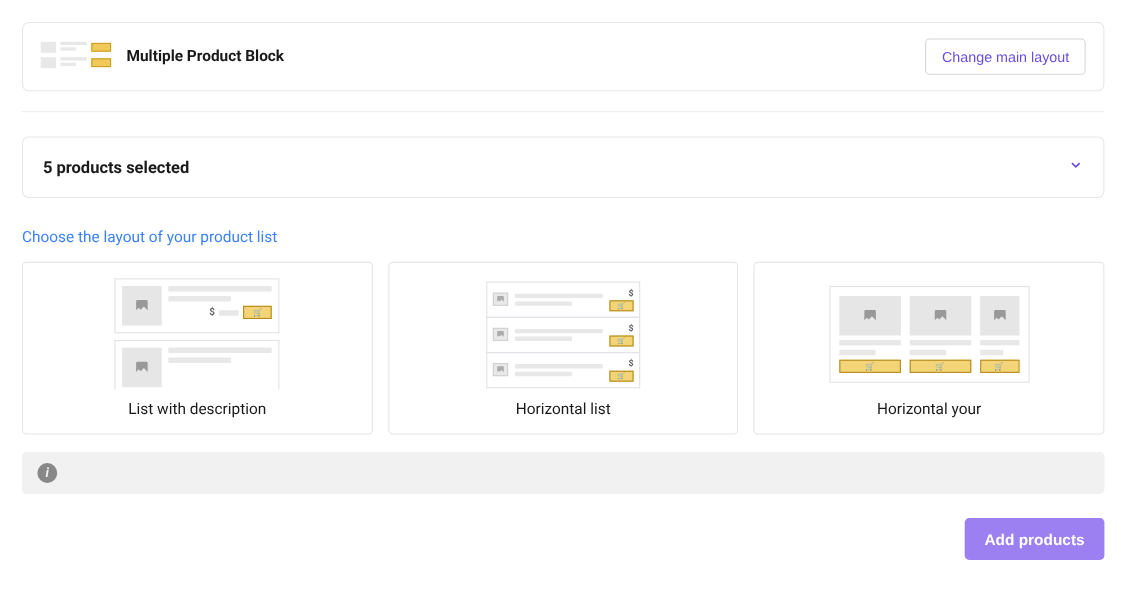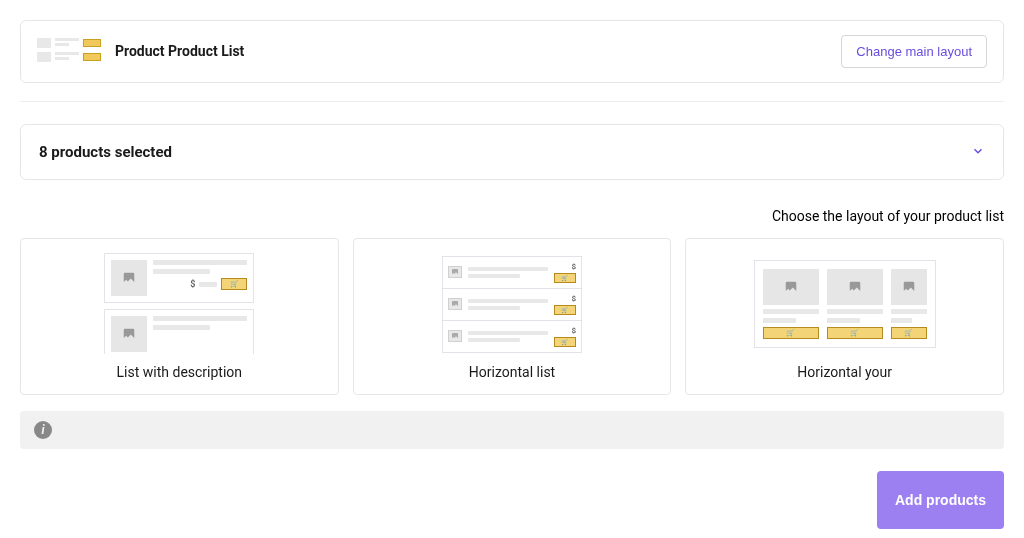--- a/index.html
+++ b/index.html
@@ -61,23 +61,22 @@
       display: flex;
       justify-content: space-between;
       align-items: center;
       margin-bottom: 28px;
       cursor: pointer;
     }
     .accordion-title { font-weight: 700; font-size: 15px; }
     .chevron { color: #6a4de0; }
     .section-label {
       font-size: 14px;
-      color: #000000;
+      color: #3b82f6;
       margin-bottom: 14px;
-      text-align: right;
     }
     .layout-options {
       display: flex;
       gap: 14px;
       margin-bottom: 16px;
     }
     .layout-card {
       flex: 1;
       border: 1px solid #e6e6e6;
       border-radius: 4px;
@@ -195,21 +194,21 @@
       flex-shrink: 0;
     }
     .footer {
       display: flex;
       justify-content: flex-end;
     }
     .add-products-btn {
       background: #9c7ff0;
       color: #fff;
       border: none;
-      padding: 21px 18px;
+      padding: 11px 18px;
       border-radius: 4px;
       font-weight: 600;
       font-size: 14px;
       cursor: pointer;
     }
   </style>
 </head>
 <body>
 
 <div class="header-card">
@@ -225,29 +224,29 @@
     <div class="thumb-row">
       <div class="thumb-img"></div>
       <div class="thumb-lines">
           <div class="thumb-line"></div>
           <div class="thumb-line" style="width:60%"></div>
         </div>
       <div class="thumb-btn"></div>
     </div>
   </div>
   <div class="header-text">
-    <div class="header-title">Product Product List</div>
+    <div class="header-title">Multiple Product Block</div>
   </div>
   <button class="change-layout-btn">Change main layout</button>
 </div>
 
 <div class="divider"></div>
 
 <div class="accordion">
-  <div class="accordion-title">8 products selected</div>
+  <div class="accordion-title">5 products selected</div>
   <span class="chevron">
     <svg width="14" height="14" viewBox="0 0 24 24" fill="none" stroke="currentColor" stroke-width="2.5">
         <polyline points="6 9 12 15 18 9"></polyline>
       </svg>
   </span>
 </div>
 
 <div class="section-label">Choose the layout of your product list</div>
 
 <div class="layout-options">

